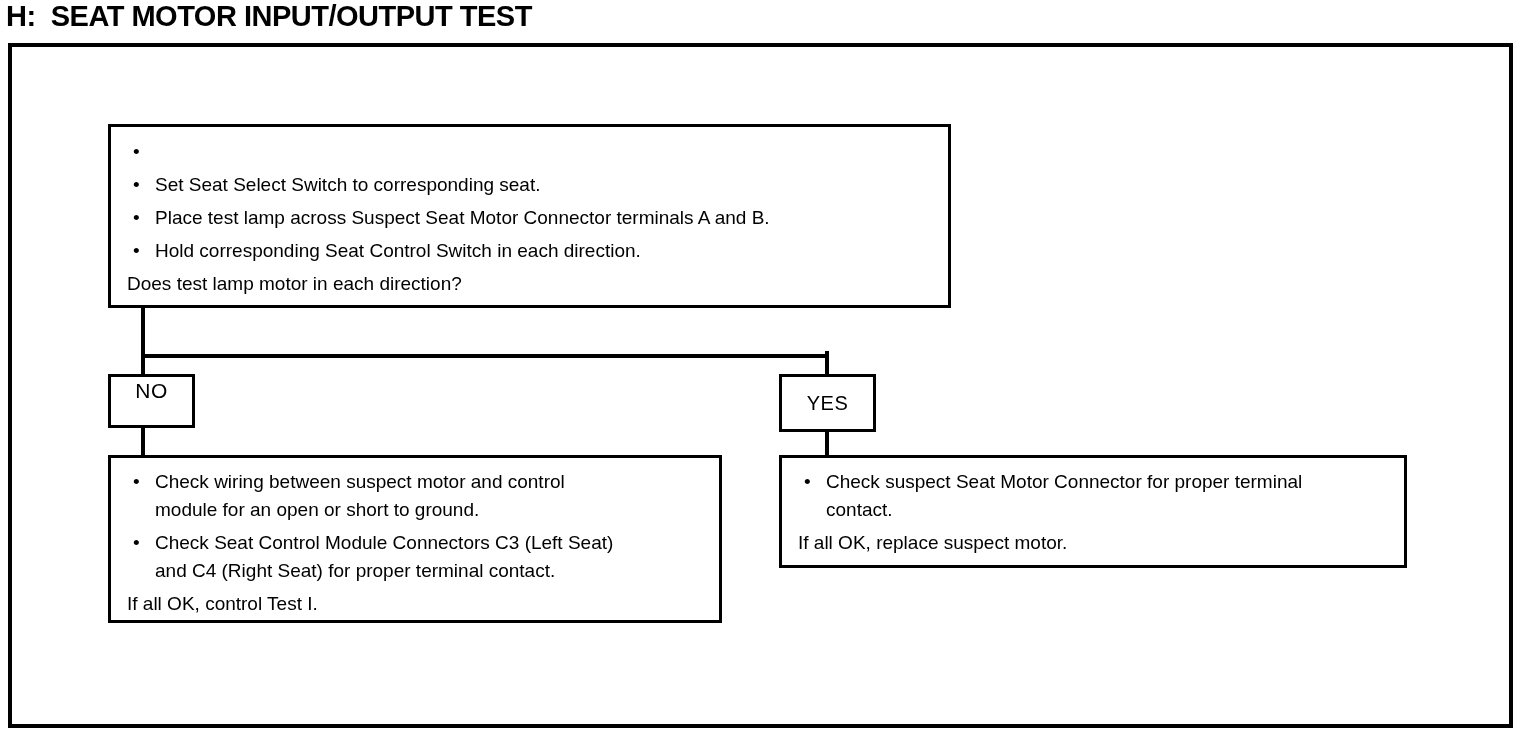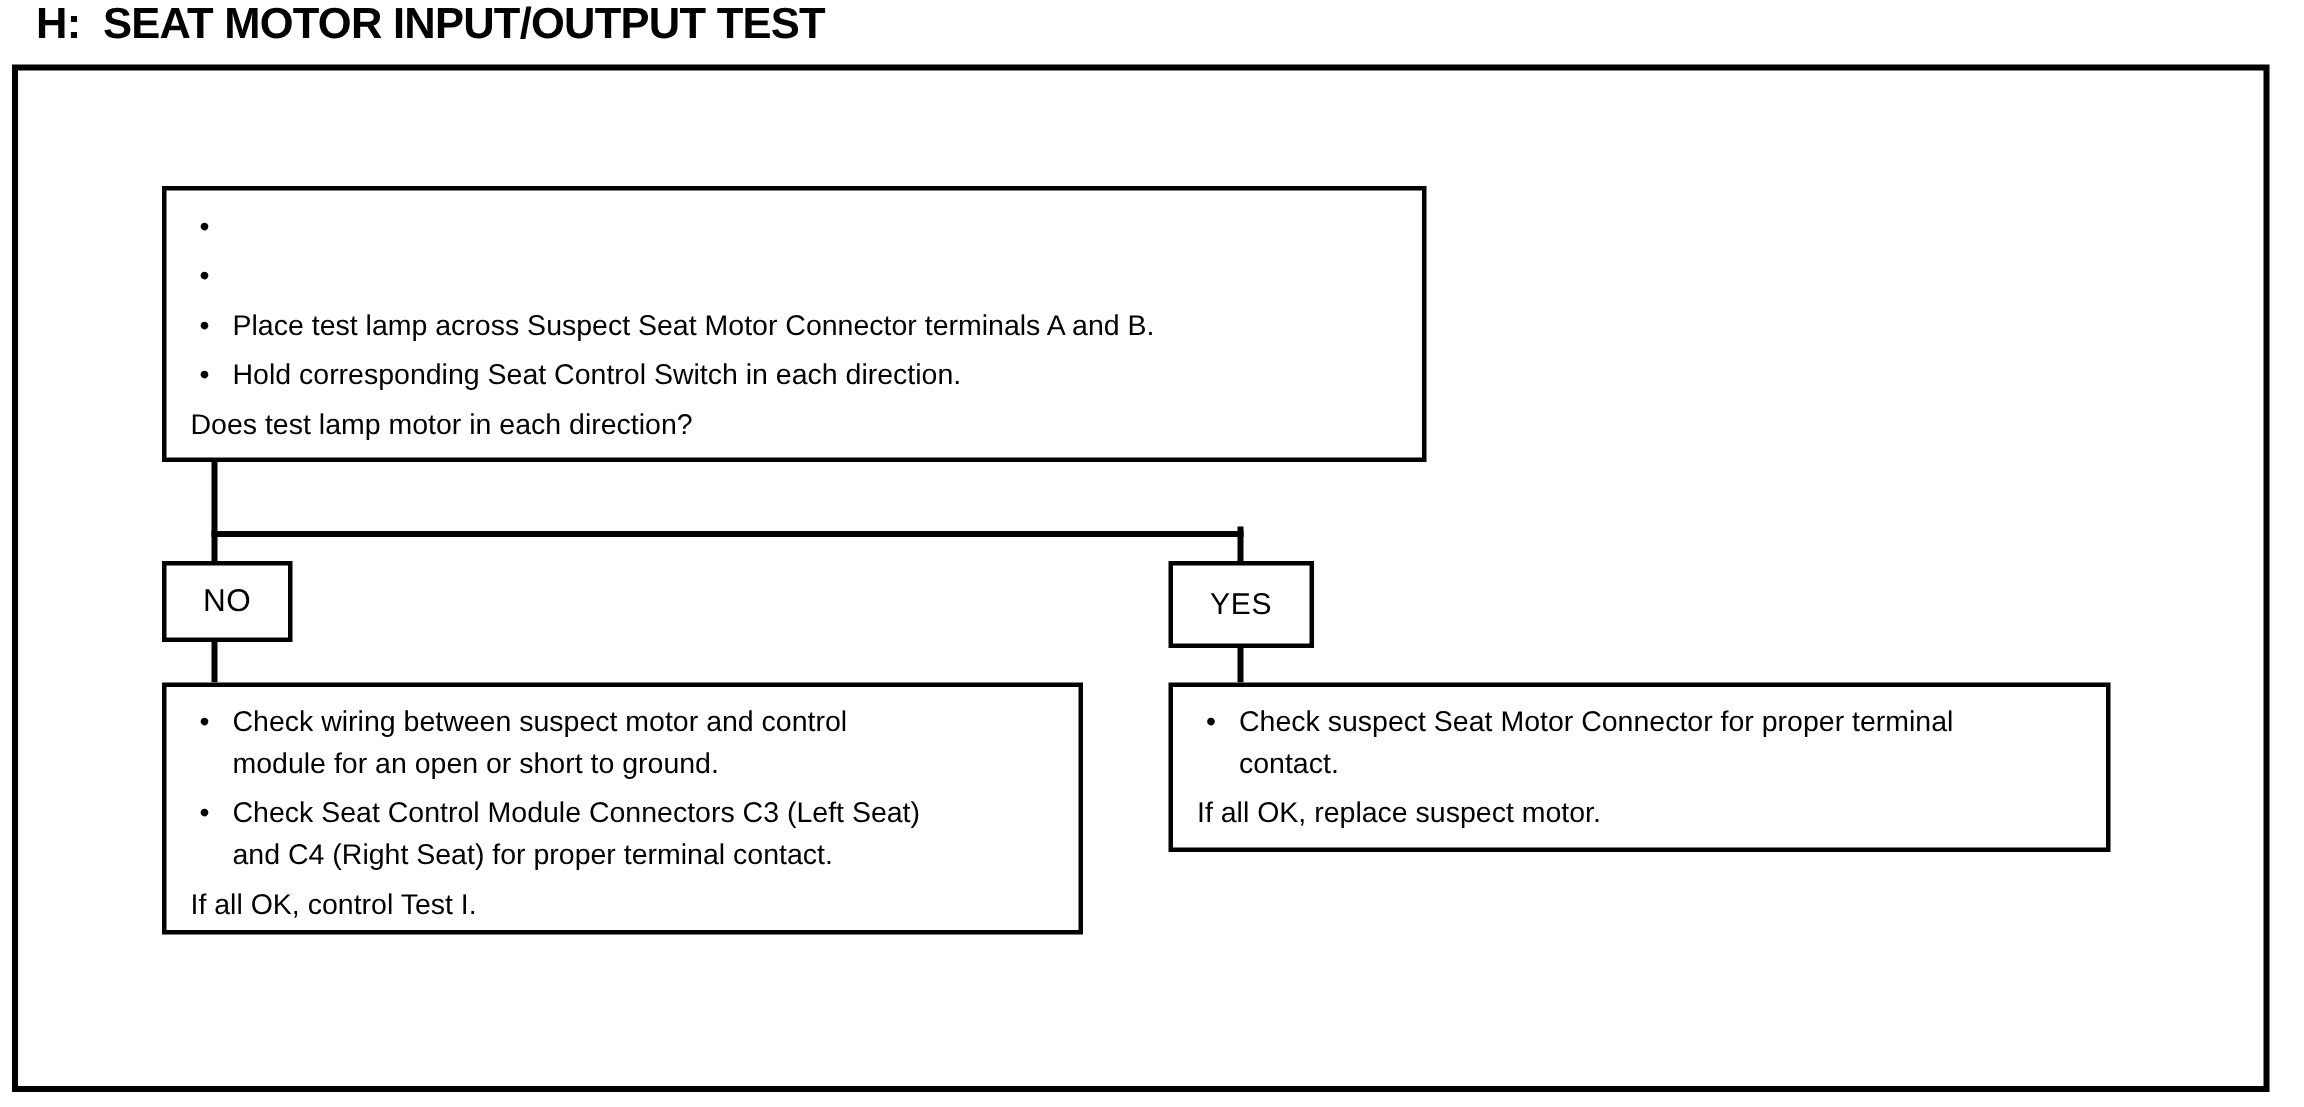--- a/index.html
+++ b/index.html
@@ -11,21 +11,21 @@
     position: relative;
     width: 1536px;
     height: 738px;
     background: #ffffff;
     font-family: "Liberation Sans", sans-serif;
     color: #000000;
     overflow: hidden;
   }
   .title {
     position: absolute;
-    left: 24px;
+    left: 6px;
     top: 0px;
     margin: 0;
     font-size: 29px;
     font-weight: 700;
     letter-spacing: -0.5px;
     white-space: pre;
     color: #000000;
   }
   .frame {
     position: absolute;
@@ -52,21 +52,20 @@
     height: 184px;
     padding: 8px 16px;
     line-height: 33px;
   }
   .no-label-box {
     left: 108px;
     top: 374px;
     width: 87px;
     height: 54px;
     display: flex;
-    align-items: center;
     justify-content: center;
     font-size: 21px;
     letter-spacing: 0.5px;
   }
   .yes-label-box {
     left: 779px;
     top: 374px;
     width: 97px;
     height: 58px;
     display: flex;
@@ -133,20 +132,21 @@
   <div class="connector c-v2"></div>
   <div class="connector c-v3"></div>
   <div class="connector c-v4"></div>
 
   <div class="box condition-box">
     <div class="bullet-row">
       <span class="dot">•</span>
     </div>
     <div class="bullet-row">
       <span class="dot">•</span>
+      <span class="txt">Set Seat Select Switch to corresponding seat.</span>
     </div>
     <div class="bullet-row">
       <span class="dot">•</span>
       <span class="txt">Place test lamp across Suspect Seat Motor Connector terminals A and B.</span>
     </div>
     <div class="bullet-row">
       <span class="dot">•</span>
       <span class="txt">Hold corresponding Seat Control Switch in each direction.</span>
     </div>
     <div class="question-row">Does test lamp motor in each direction?</div>

